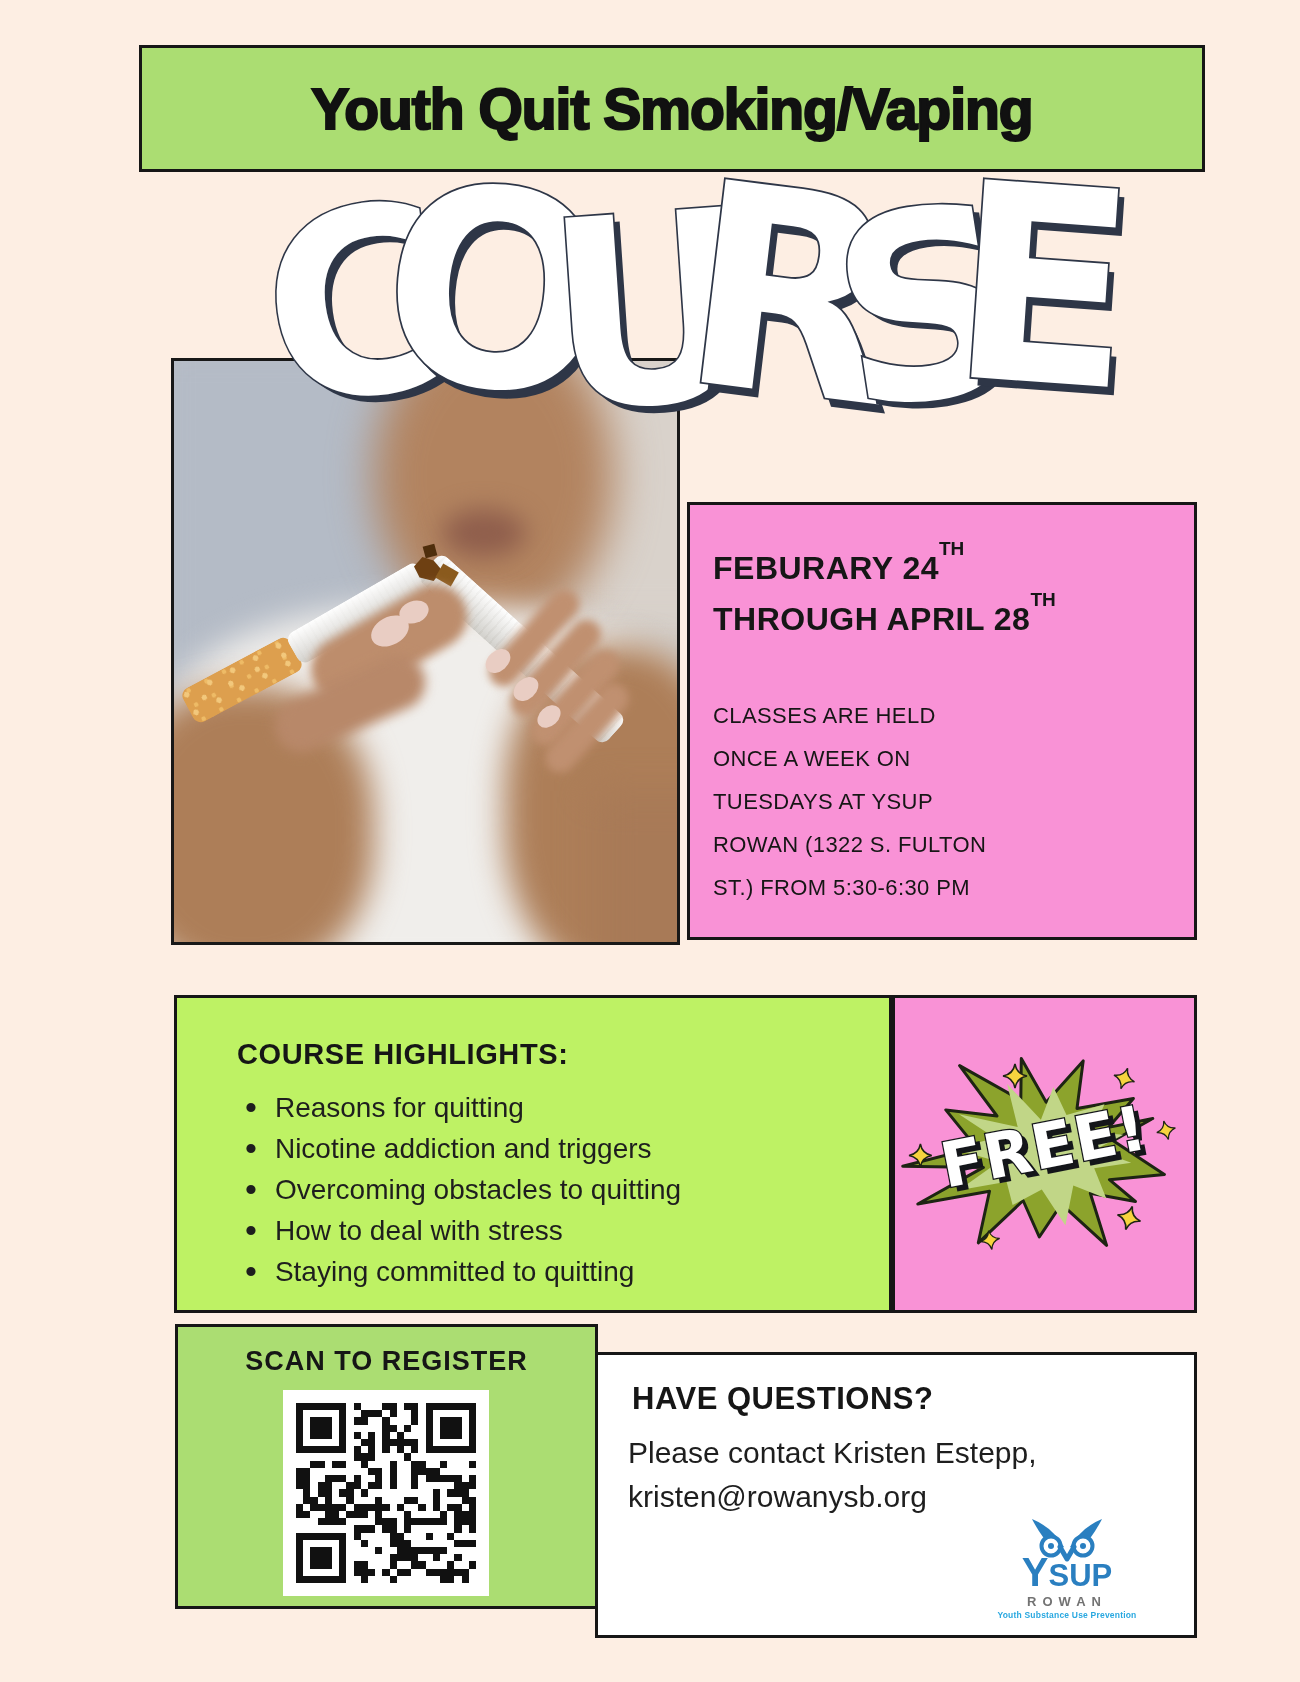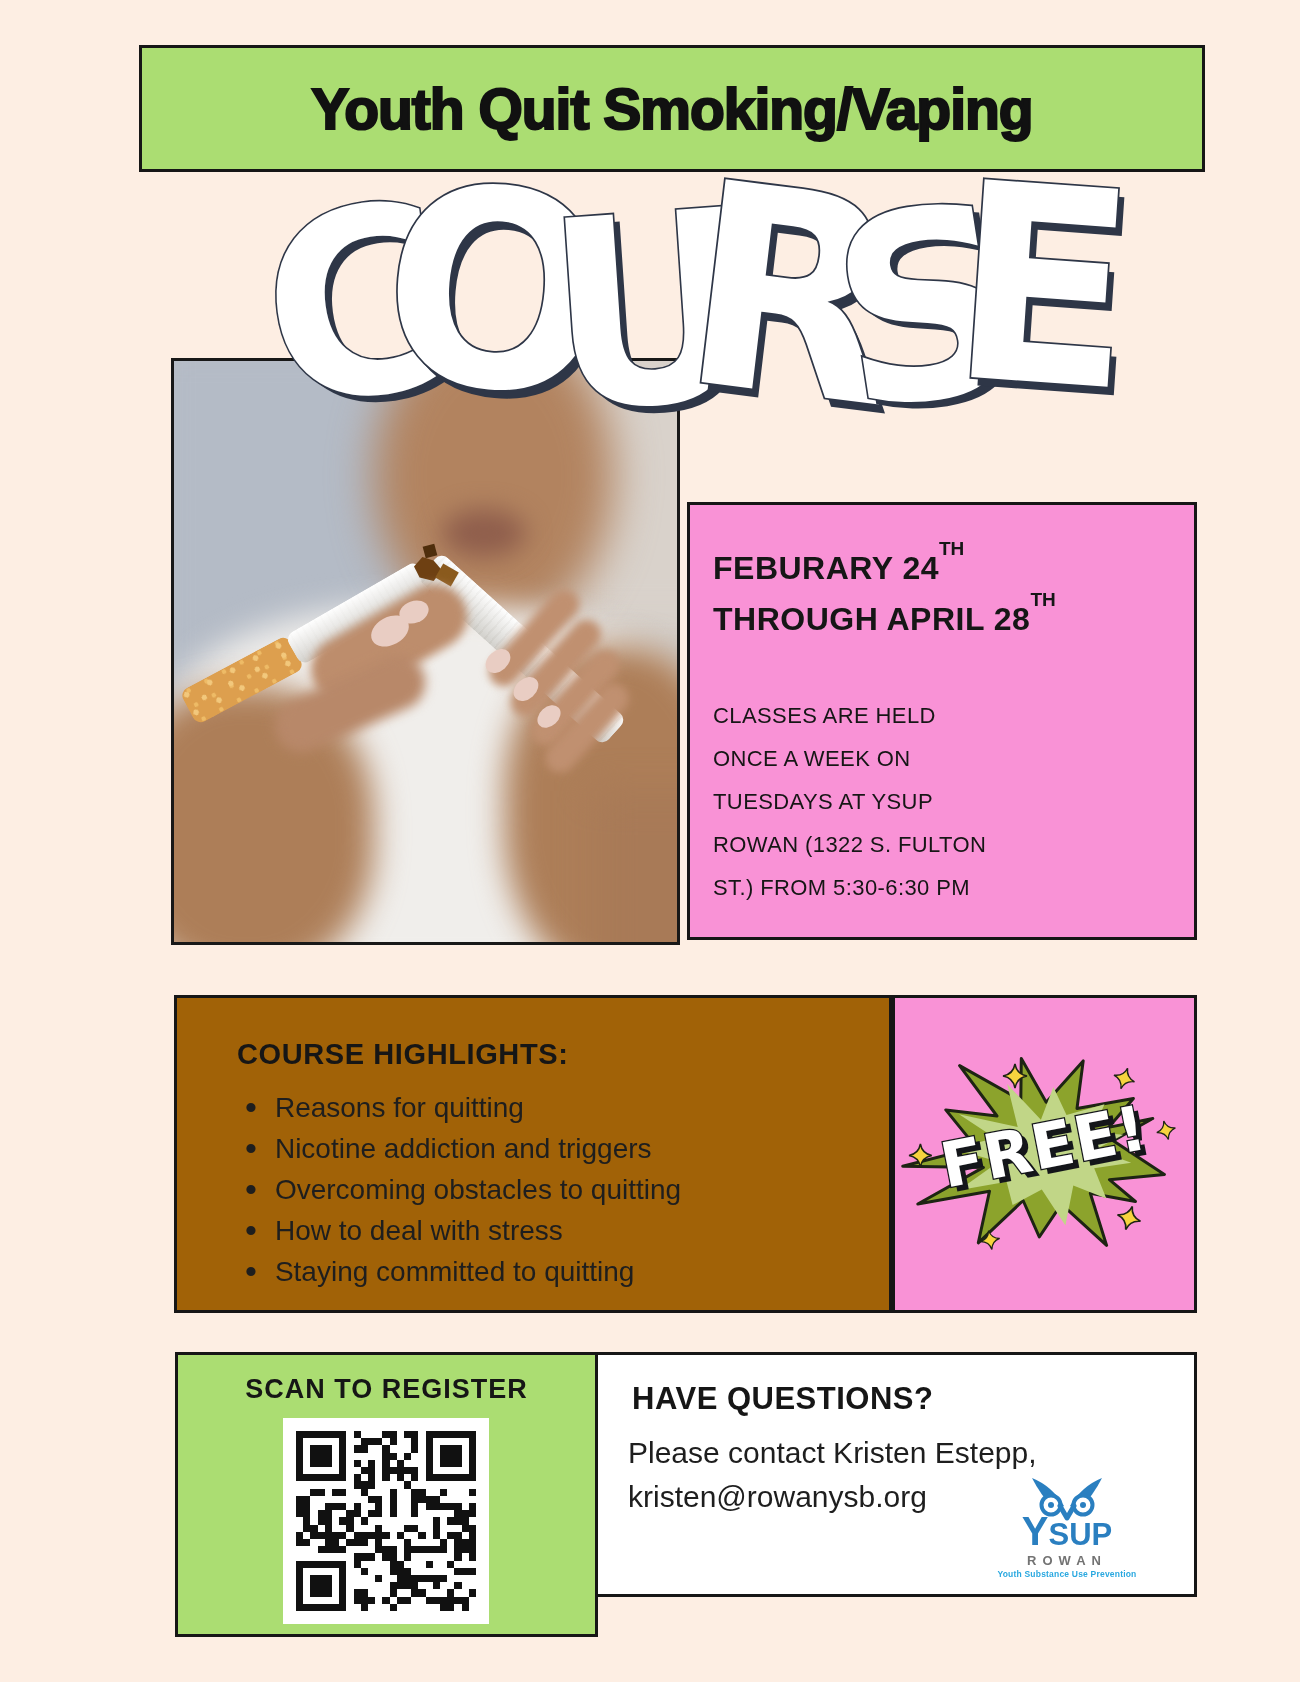--- a/index.html
+++ b/index.html
@@ -72,45 +72,45 @@
 
   
   .datesBox{left:650px;top:502px;width:510px;height:438px;background:#f992d6;border:3px solid #161616;
             box-sizing:border-box;padding:34px 24px 0 23px;z-index:3;}
   .dates{font-size:32px;font-weight:bold;letter-spacing:.5px;line-height:44px;margin:0;}
   .dates sup,.dsup{font-size:19px;font-weight:bold;position:relative;top:-12px;letter-spacing:0;text-align:center;}
   .classes{margin:54px 0 0 0;font-size:22px;font-weight:normal;letter-spacing:.4px;line-height:43px;}
   .classes span{display:block;}
 
   
-  .hlBox{left:137px;top:995px;width:718px;height:318px;background:#a16207;border:3px solid #161616;
+  .hlBox{left:137px;top:995px;width:718px;height:318px;background:#bef264;border:3px solid #161616;
          box-sizing:border-box;padding:40px 20px 0 60px;z-index:3;}
   .hlBox h2{margin:0;font-size:29px;font-weight:bold;letter-spacing:.6px;}
   .hlBox ul{list-style:none;margin:16px 0 0 2px;padding:0;}
   .hlBox li{display:flex;font-size:28px;line-height:41px;color:#1e1e1e;}
   .hlBox li::before{content:"\2022";font-size:34px;margin:0 18px 0 6px;line-height:41px;}
 
   
   .freeBox{left:855px;top:995px;width:305px;height:318px;background:#f992d6;border:3px solid #161616;
            box-sizing:border-box;z-index:4;}
   .freeBox svg{position:absolute;left:0;top:0;}
   .freeTxt{font-family:"DejaVu Sans",sans-serif;font-weight:bold;font-size:62px;letter-spacing:1px;}
 
   
-  .regBox{left:138px;top:1352px;width:423px;height:285px;background:#abdd72;border:3px solid #161616;
+  .regBox{left:138px;top:1324px;width:423px;height:285px;background:#abdd72;border:3px solid #161616;
           box-sizing:border-box;text-align:center;z-index:3;}
   .regBox h2{margin:19px 0 0 0;font-size:27px;font-weight:bold;letter-spacing:1px;}
   .qrFrame{position:absolute;left:105px;top:63px;width:206px;height:206px;background:#fff;padding:0;}
   .qrGrid{position:absolute;left:13px;top:13px;width:180px;height:180px;display:grid;
           grid-template-columns:repeat(25,1fr);grid-template-rows:repeat(25,1fr);}
   .qrGrid i{display:block;}
   .qrGrid i.m{background:#111;}
 
   
-  .qBox{left:558px;top:1352px;width:602px;height:245px;background:#fff;border:3px solid #161616;
+  .qBox{left:558px;top:1352px;width:602px;height:286px;background:#fff;border:3px solid #161616;
         box-sizing:border-box;padding:26px 24px 0 30px;z-index:3;}
   .qBox h2{margin:0 0 0 4px;font-size:31px;font-weight:bold;letter-spacing:.5px;}
   .qBody{margin:14px 0 0 0;font-size:30px;line-height:44px;color:#1e1e1e;}
   .qBody span{display:block;}
   .logo{position:absolute;right:42px;bottom:16px;width:170px;text-align:center;line-height:1;}
   .logoName{color:#2a7fc0;font-weight:bold;font-size:31px;letter-spacing:0;margin-top:-14px;}
   .logoName .bigY{font-size:40px;}
   .logoSub{color:#737373;font-weight:bold;font-size:13px;letter-spacing:6px;margin-top:3px;}
   .logoTag{color:#29a8e0;font-weight:bold;font-size:8.5px;margin-top:3px;letter-spacing:.2px;}
 </style>

